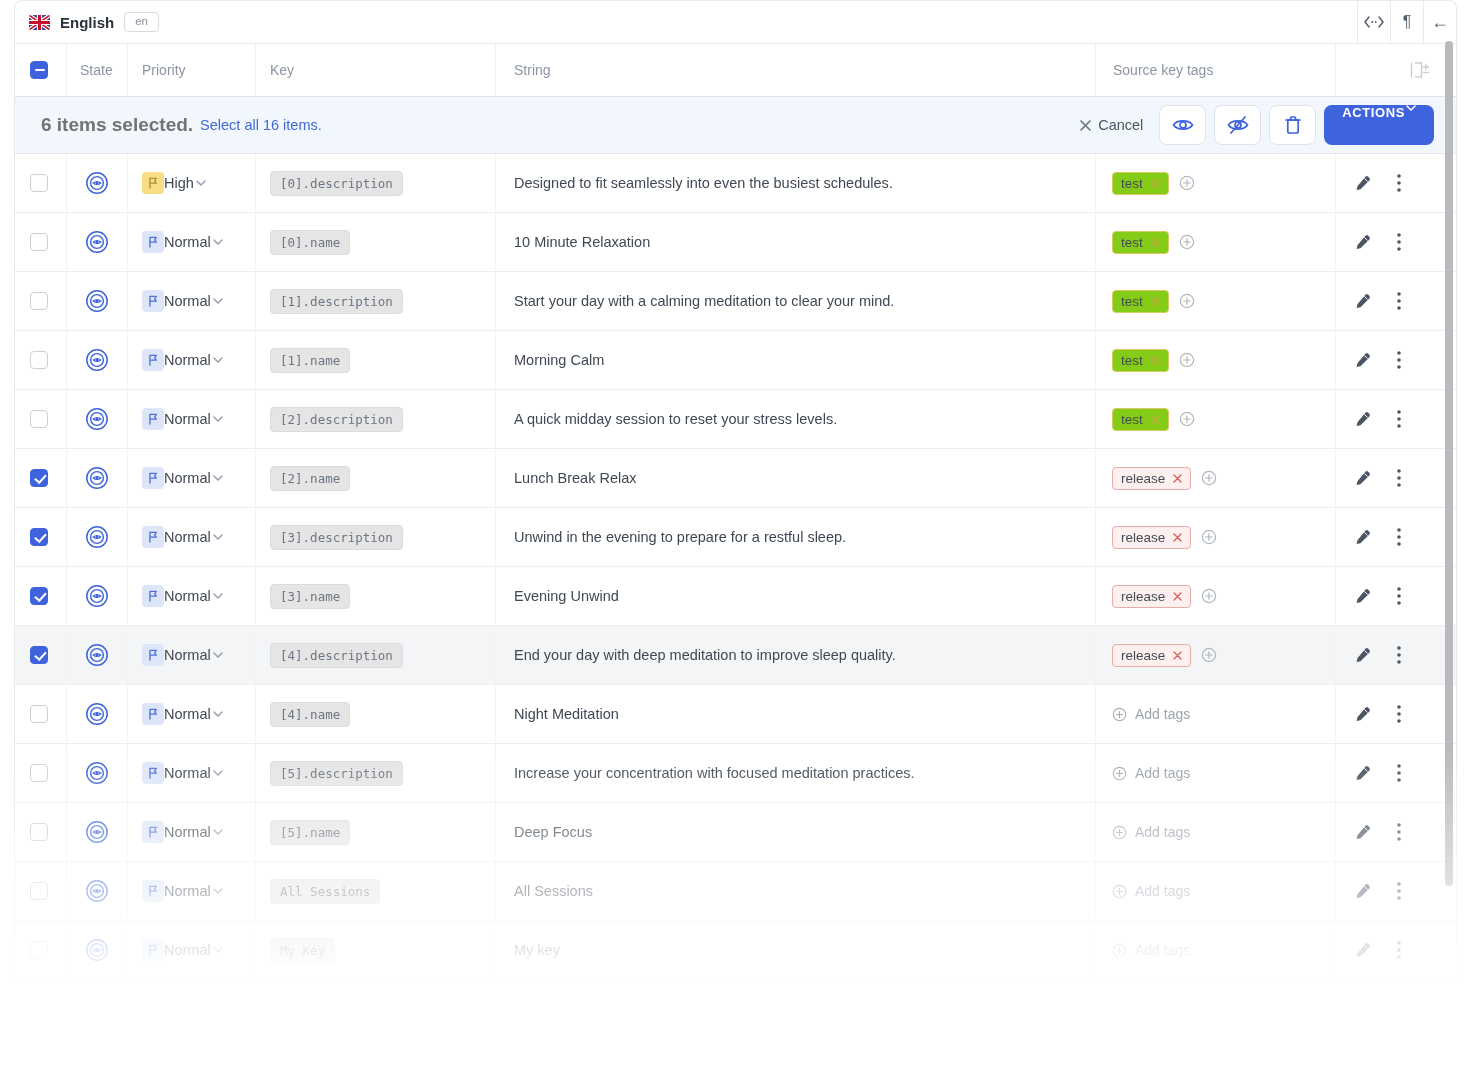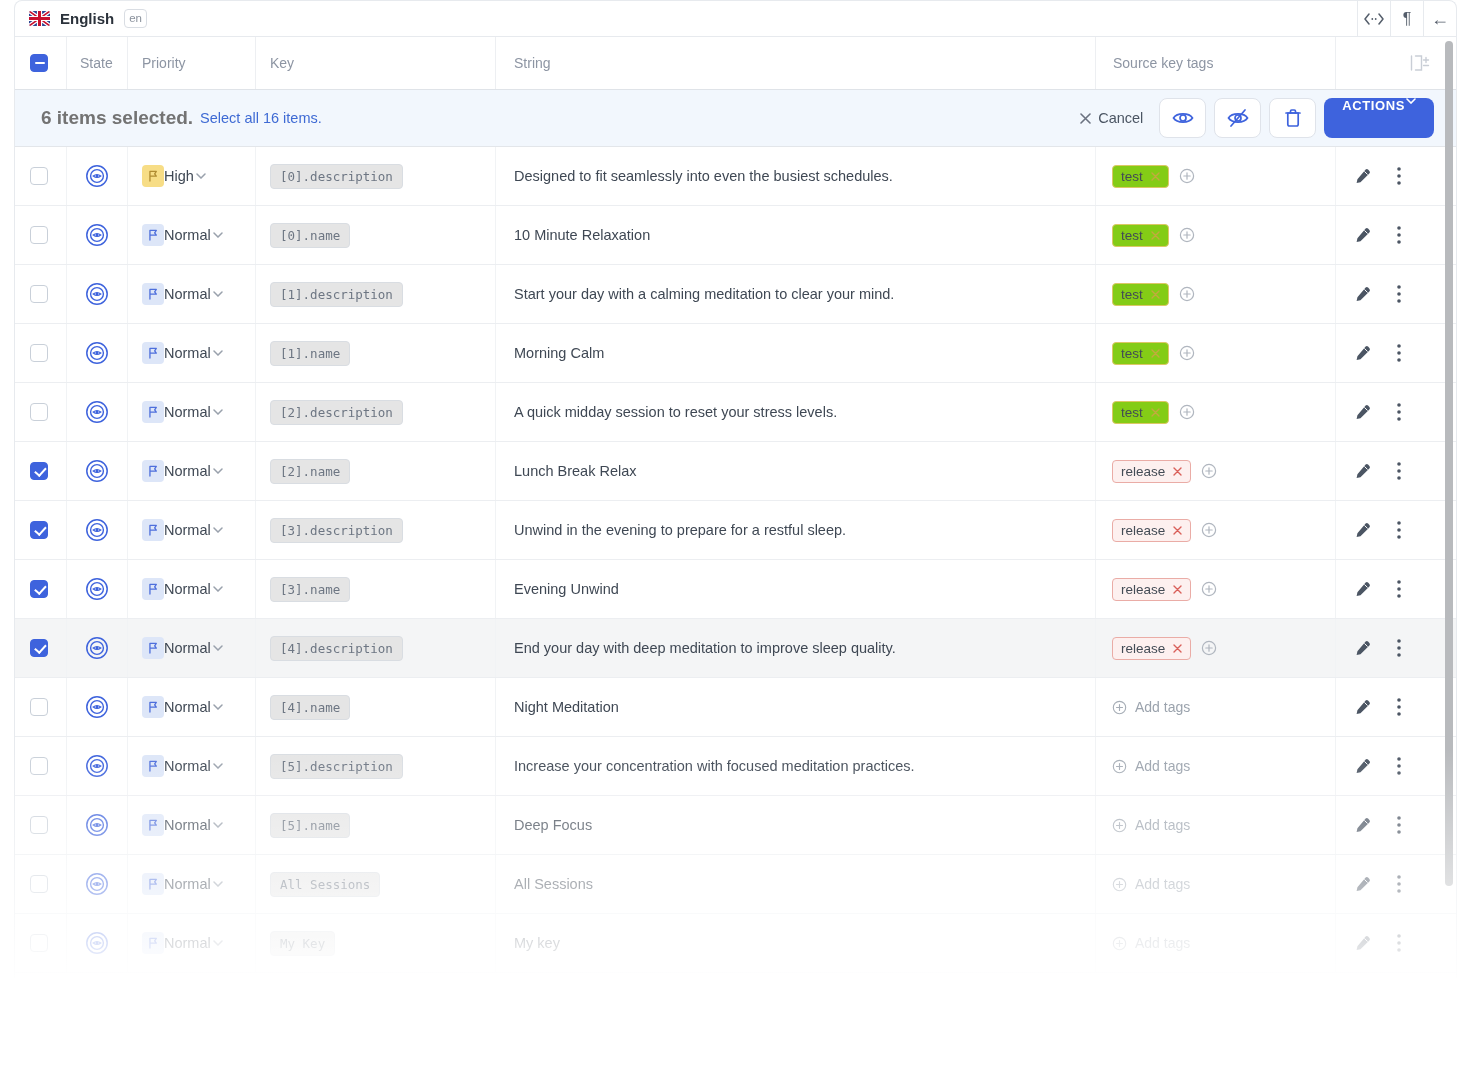--- a/index.html
+++ b/index.html
@@ -15,24 +15,24 @@
   body{
     width:1465px;height:1065px;position:relative;overflow:hidden;
     background:#ffffff;font-family:"Liberation Sans",sans-serif;color:var(--ink);
   }
   .app{
     position:absolute;left:14px;top:0;width:1443px;height:978px;background:#fff;
     border-left:1px solid var(--border);border-right:1px solid var(--border);border-top:1px solid var(--border);
     border-radius:8px 8px 0 0;
   }
   
-  .topbar{height:36px;display:flex;align-items:center;padding-left:14px;border-bottom:1px solid var(--border);}
+  .topbar{height:43px;display:flex;align-items:center;padding-left:14px;border-bottom:1px solid var(--border);}
   .flagwrap{width:21px;height:15px;border-radius:2px;overflow:hidden;display:inline-block;margin-right:10px;flex:0 0 auto;}
   .lang-title{font-size:15px;font-weight:700;color:#2b323b;margin-right:10px;}
-  .lang-code{border:1px solid #d9dde3;border-radius:4px;font-size:11.5px;color:#8a919c;padding:2px 4px;line-height:1.2;}
+  .lang-code{border:1px solid #d9dde3;border-radius:4px;font-size:11.5px;color:#8a919c;padding:2px 10px;line-height:1.2;}
   .tb-icons{margin-left:auto;display:flex;height:100%;}
   .tb-icon{width:33px;height:100%;display:flex;align-items:center;justify-content:center;border-left:1px solid var(--border);color:#555e6b;cursor:pointer;}
   .tb-icon .glyph{font-size:16px;line-height:1;color:#555e6b;}
   
   .thead{height:53px;display:flex;border-bottom:1px solid #dfe3e8;align-items:stretch;}
   .th{display:flex;align-items:center;font-size:14px;color:var(--muted);border-right:1px solid #ecoeff;border-right:1px solid #edeff2;}
   .th.c-check{padding-left:15px;}
   .th.c-state{padding-left:13px;}
   .th.c-priority{padding-left:14px;}
   .th.c-key{padding-left:14px;}

